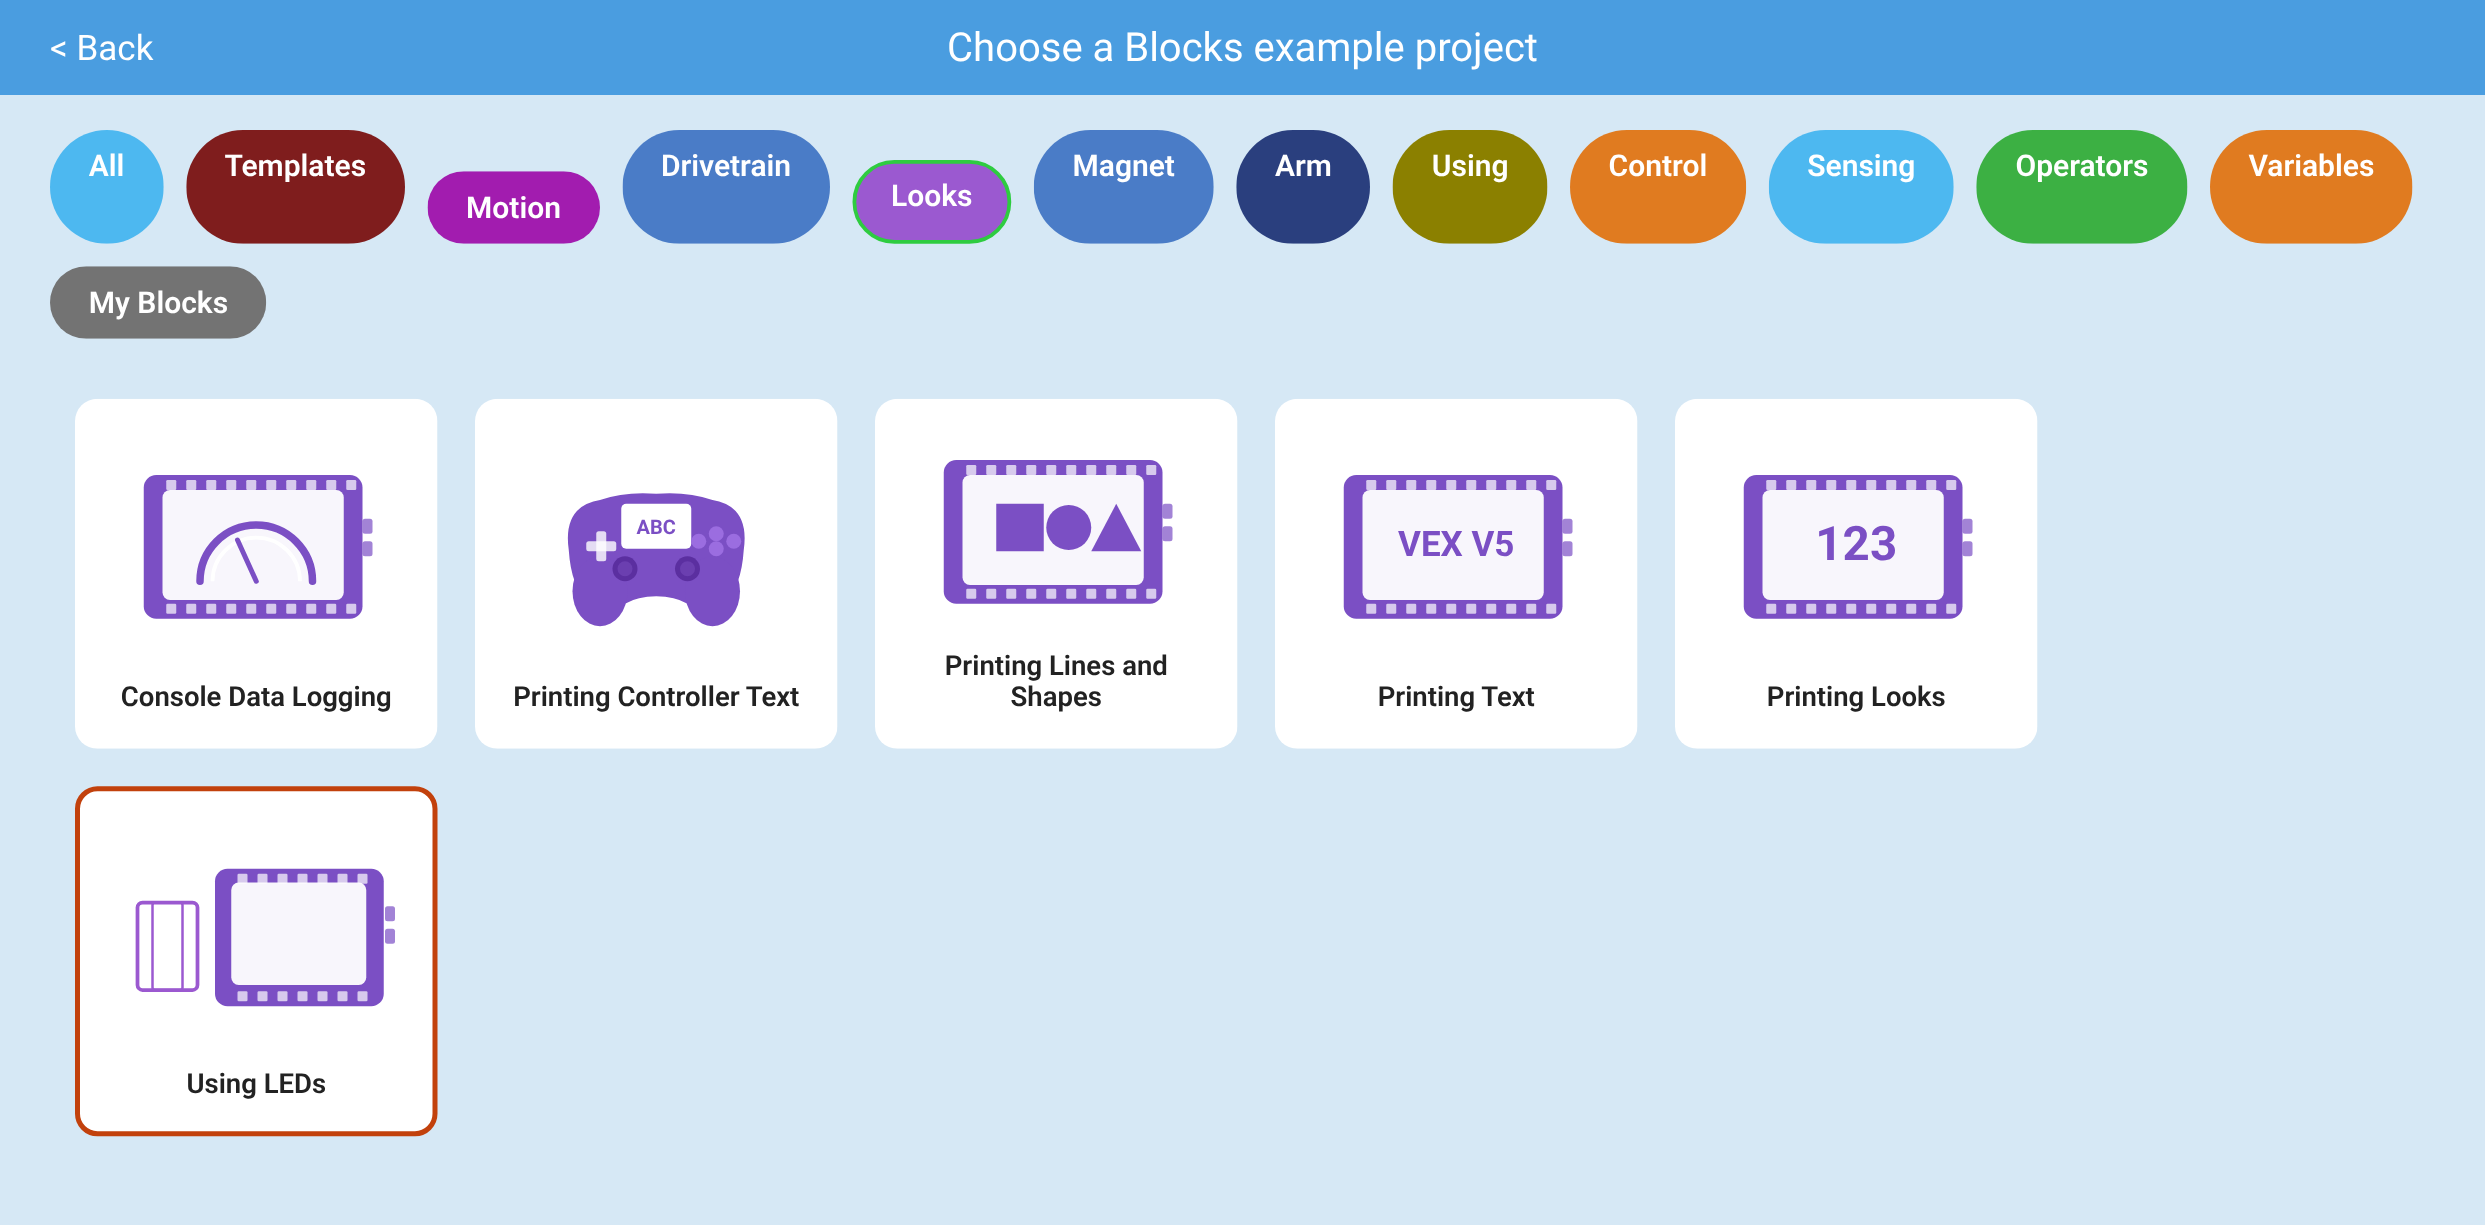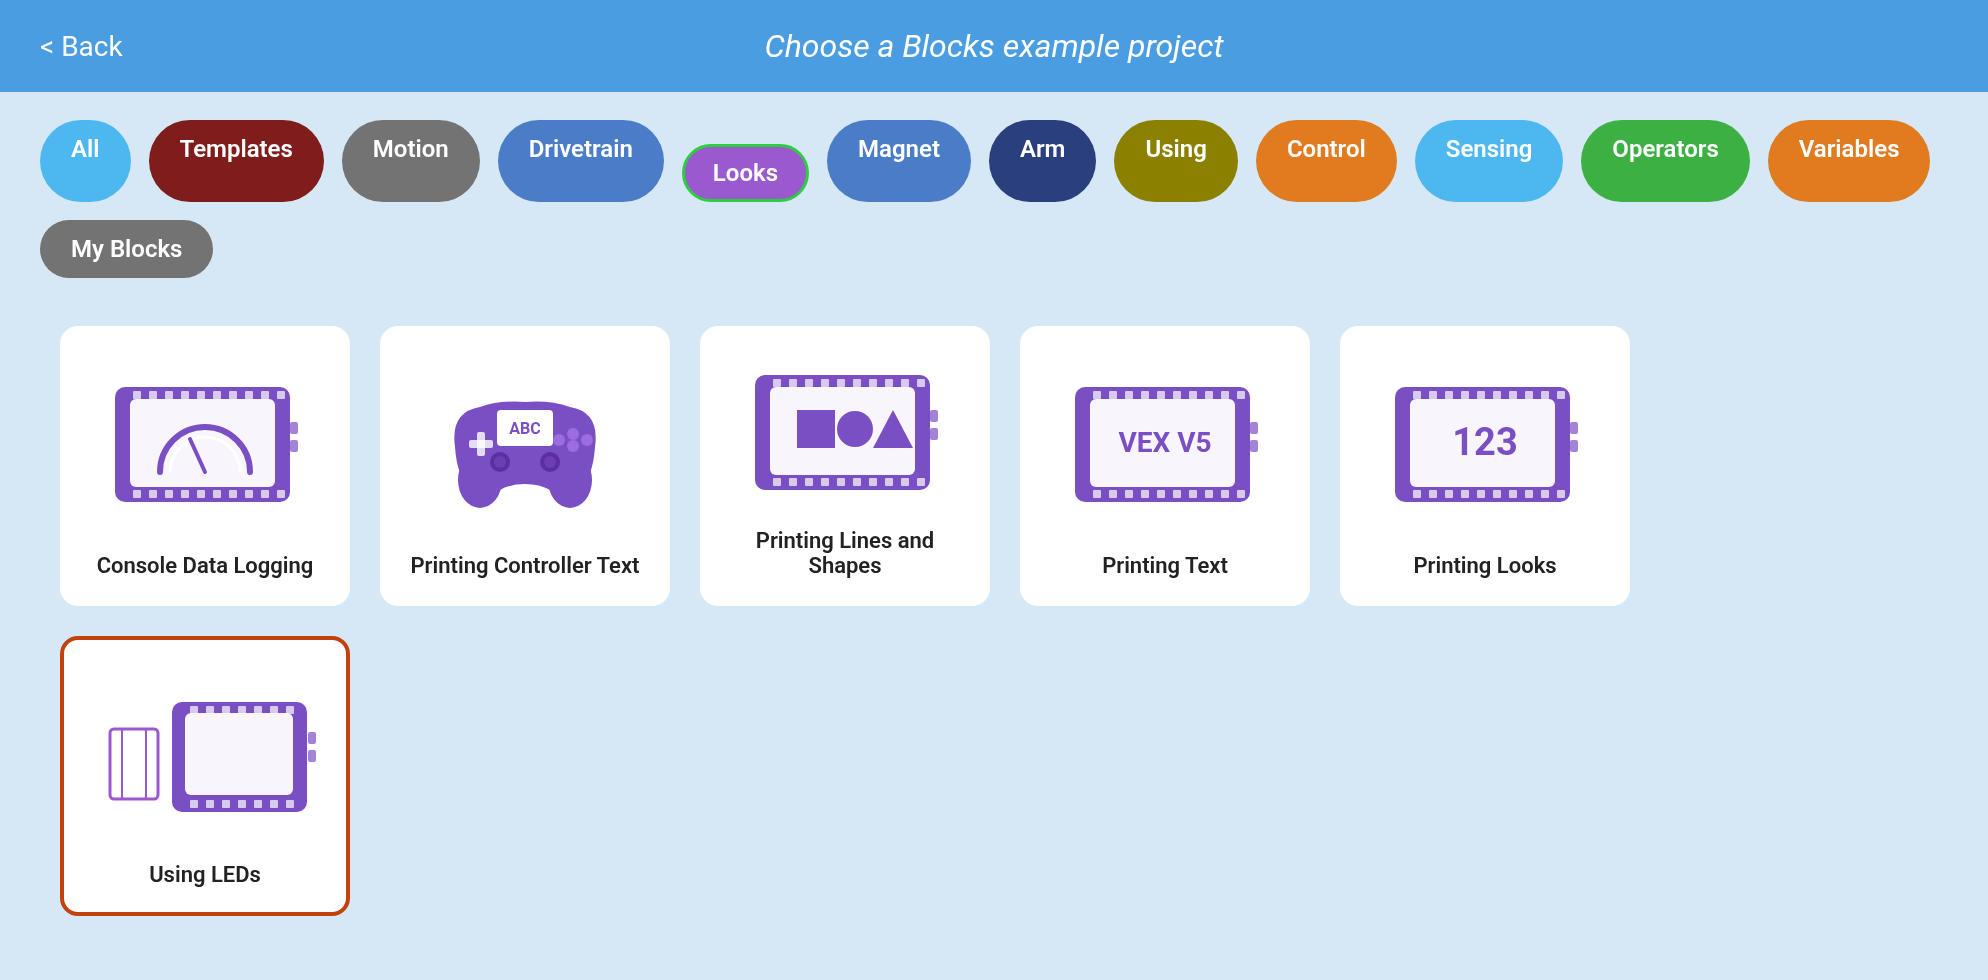--- a/index.html
+++ b/index.html
@@ -6,41 +6,40 @@
     body {
       font-family: -apple-system, BlinkMacSystemFont, 'Segoe UI', Roboto, sans-serif;
       background: #d6e8f5;
       min-height: 980px;
       width: 1988px;
     }
 
     
     .header {
       background: #4a9de0;
-      height: 92px;
+      height: 76px;
       display: flex;
       align-items: center;
       justify-content: center;
       position: relative;
       padding: 0 40px;
     }
     .back-btn {
       position: absolute;
       left: 40px;
       color: white;
       font-size: 28px;
       font-weight: 400;
       cursor: pointer;
       text-decoration: none;
     }
     .header-title {
       color: white;
       font-size: 32px;
       font-weight: 400;
-      font-style: italic;
     }
 
     
     .tabs-bar {
       background: #d6e8f5;
       padding: 28px 40px;
       display: flex;
       gap: 18px;
       flex-wrap: wrap;
     }
@@ -112,21 +111,21 @@
 <body>
 
 <div class="header">
   <a class="back-btn">&lt; Back</a>
   <span class="header-title">Choose a Blocks example project</span>
 </div>
 
 <div class="tabs-bar" id="tabs-bar">
     <div class="tab-pill" style="background: rgb(77, 184, 240);">All</div>
     <div class="tab-pill" style="background: #7f1d1d;">Templates</div>
-    <div class="tab-pill" style="background: #737373;">Motion</div>
+    <div class="tab-pill" style="background: #a21caf; margin-top: 33px;">Motion</div>
     <div class="tab-pill" style="background: rgb(74, 124, 199);">Drivetrain</div>
     <div class="tab-pill active-looks">Looks</div>
     <div class="tab-pill" style="background: rgb(74, 124, 199);">Magnet</div>
     <div class="tab-pill" style="background: rgb(42, 63, 126);">Arm</div>
     <div class="tab-pill" style="background: rgb(139, 128, 0);">Using</div>
     <div class="tab-pill" style="background: rgb(224, 123, 32);">Control</div>
     <div class="tab-pill" style="background: rgb(77, 184, 240);">Sensing</div>
     <div class="tab-pill" style="background: rgb(60, 176, 67);">Operators</div>
     <div class="tab-pill" style="background: rgb(224, 123, 32);">Variables</div>
     <div class="tab-pill" style="background: #737373;">My Blocks</div>

